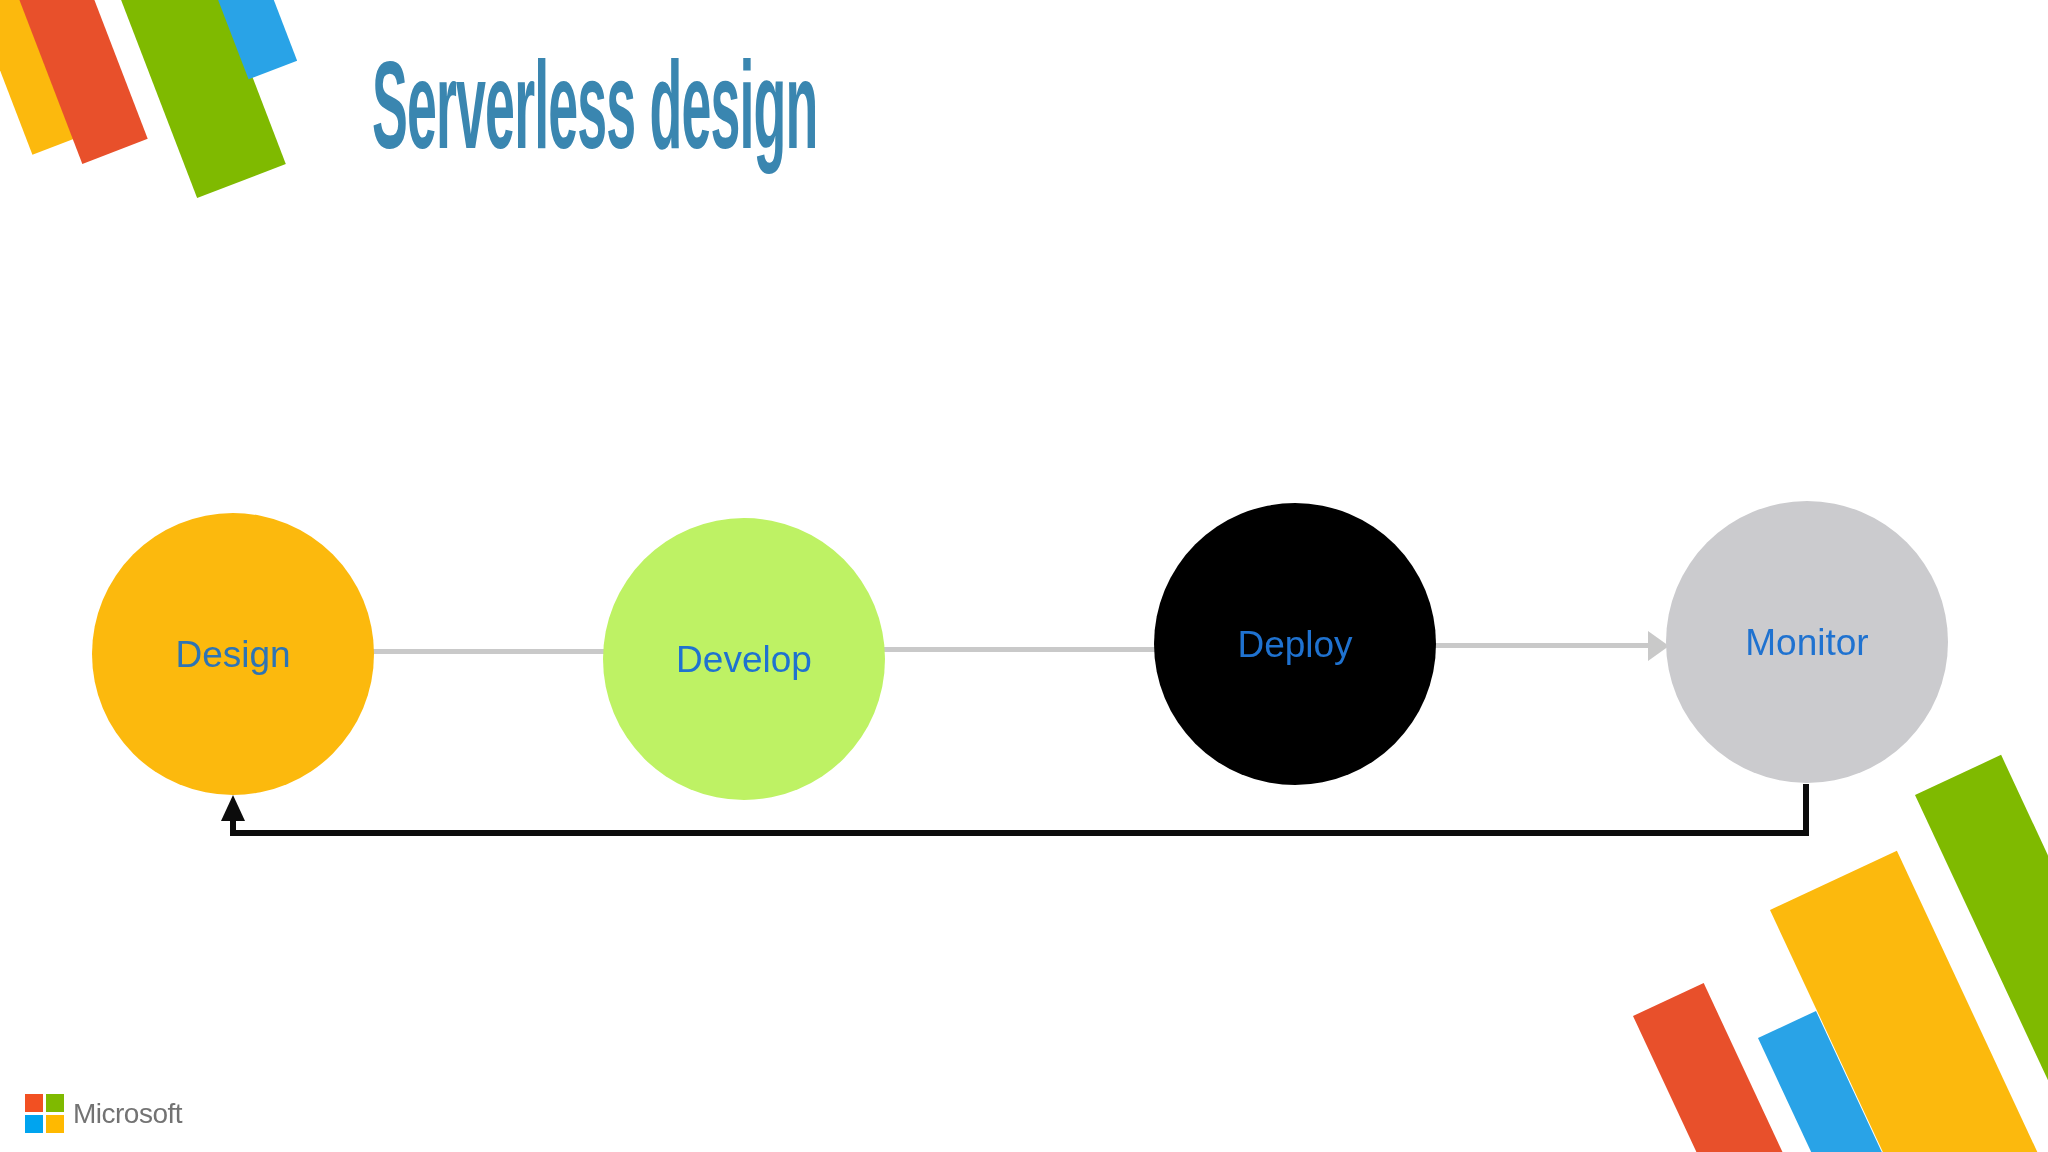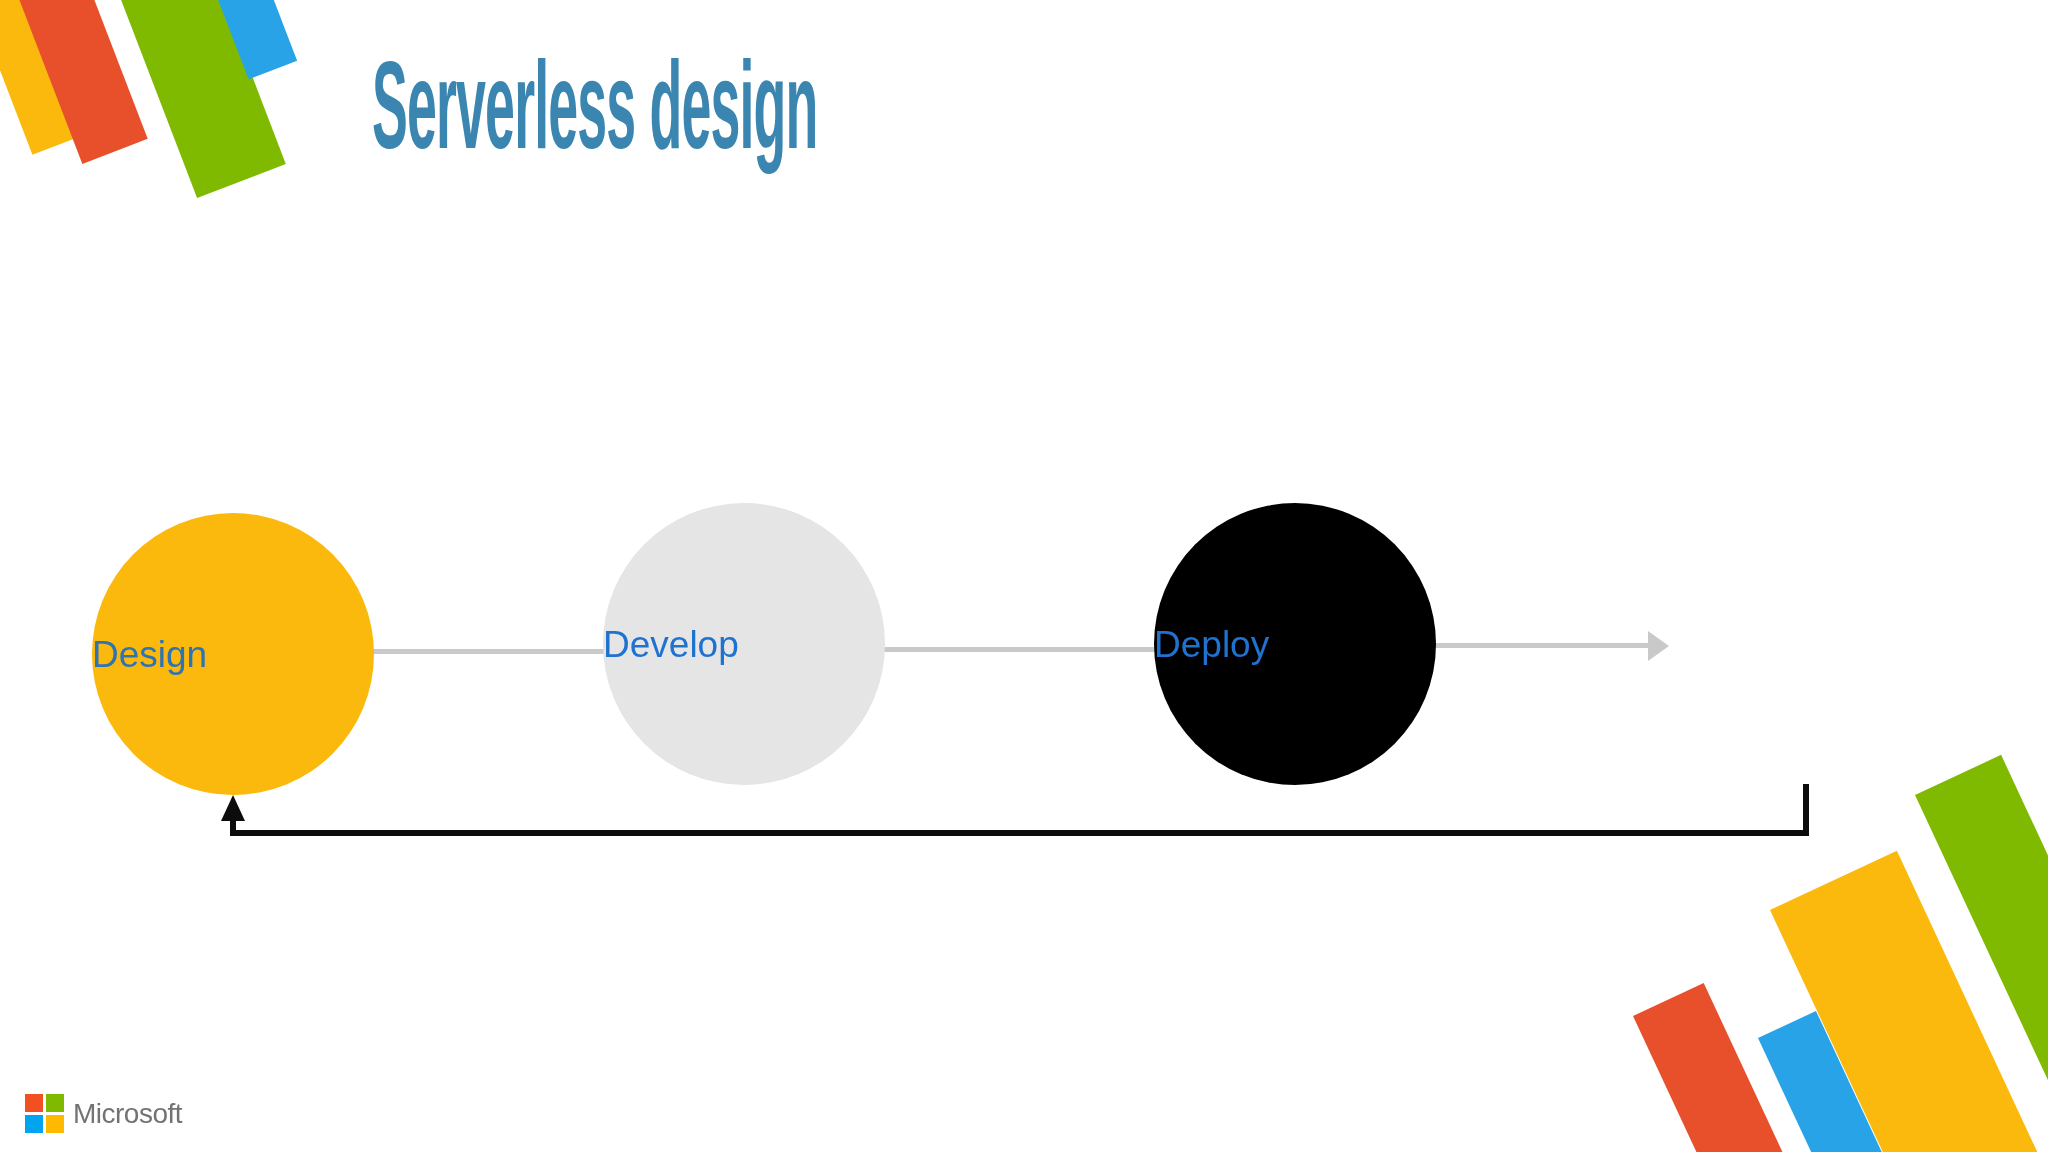--- a/index.html
+++ b/index.html
@@ -51,27 +51,28 @@
   }
 
   
   .stage {
     position: absolute;
     width: 282px;
     height: 282px;
     border-radius: 50%;
     display: flex;
     align-items: center;
+    justify-content: center;
   }
   .stage-label {
     font-size: 37px;
     line-height: 1;
   }
   .stage-design  { left: 92px;   top: 513px; background: #FCB90D; }
-  .stage-develop { left: 603px;  top: 503px; background: #e5e5e5; }
+  .stage-develop { left: 603px;  top: 518px; background: #bef264; }
   .stage-deploy  { left: 1154px; top: 503px; background: #000000; }
   .stage-monitor { left: 1666px; top: 501px; background: #CBCBCE; }
   .stage-design  .stage-label { color: #2E74B5; }
   .stage-develop .stage-label,
   .stage-deploy  .stage-label,
   .stage-monitor .stage-label { color: #1F72D0; }
 
   
   .connector {
     position: absolute;
@@ -162,20 +163,23 @@
 
   <div class="stage stage-design">
     <span class="stage-label">Design</span>
   </div>
   <div class="stage stage-develop">
     <span class="stage-label">Develop</span>
   </div>
   <div class="stage stage-deploy">
     <span class="stage-label">Deploy</span>
   </div>
+  <div class="stage stage-monitor">
+    <span class="stage-label">Monitor</span>
+  </div>
 
   <div class="ms-logo">
     <div class="ms-tiles">
       <div class="ms-tile ms-tile-red"></div>
       <div class="ms-tile ms-tile-green"></div>
       <div class="ms-tile ms-tile-blue"></div>
       <div class="ms-tile ms-tile-yellow"></div>
     </div>
     <span class="ms-wordmark">Microsoft</span>
   </div>

